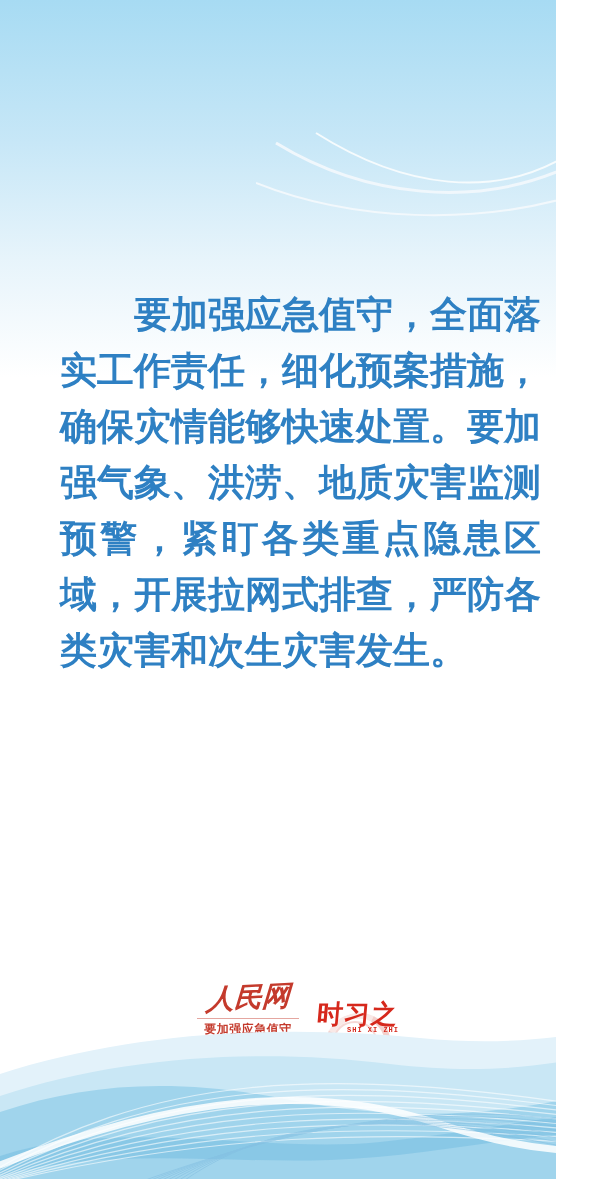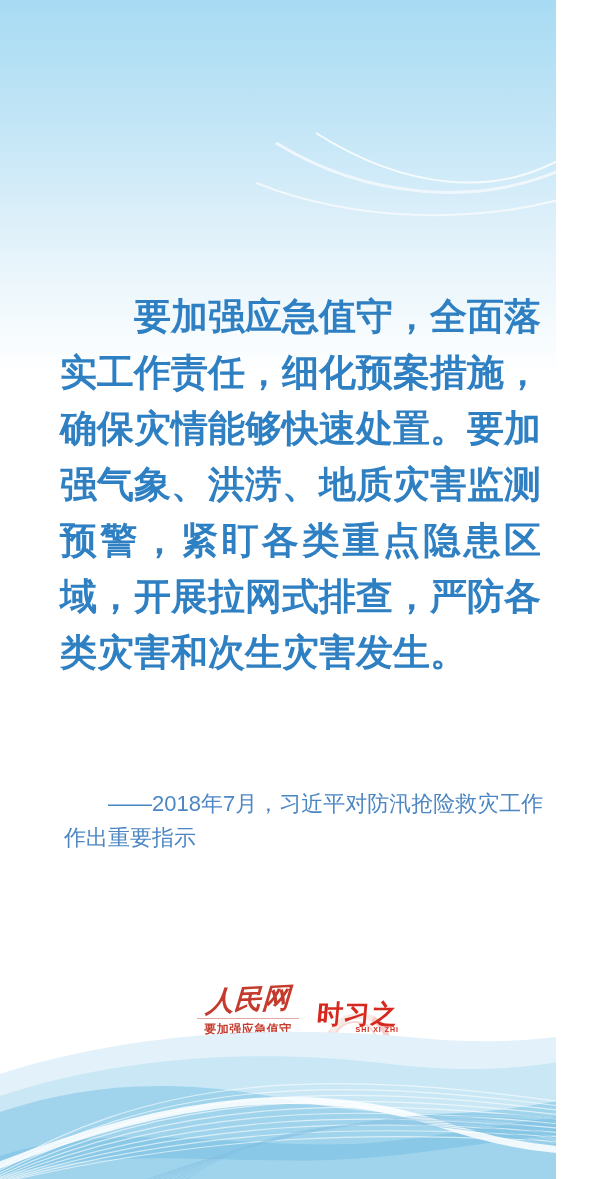--- a/index.html
+++ b/index.html
@@ -1,21 +1,21 @@
 <!DOCTYPE html>
 <html><head>
 <meta charset="utf-8">
 <style>
   html,body{margin:0;padding:0;}
   .poster{
     position:relative;
     width:556px;height:1179px;
     overflow:hidden;
     background:linear-gradient(180deg,#a7dbf3 0%, #c7e7f7 12%, #e7f4fb 22%, #ffffff 32%, #ffffff 100%);
-    font-family:Liberation Sans, sans-serif;
+    font-family:Liberation Mono, monospace;
   }
   .top-arcs{position:absolute;top:128px;right:0;}
   .quote{
     position:absolute;left:60px;top:289px;width:481px;
     margin:0;
     font-size:37px;line-height:56px;font-weight:700;
     color:#2e80c3;
     text-align:justify;text-align-last:left;
     text-indent:2em;
     letter-spacing:0;
@@ -72,21 +72,20 @@
 <div class="poster">
 
   <svg class="top-arcs" width="300" height="150" viewBox="0 0 300 150">
     <path d="M20,15 C110,70 220,80 310,40" fill="none" stroke="#f0f7fc" stroke-width="3"></path>
     <path d="M60,5 C150,62 240,70 310,28" fill="none" stroke="#f6fbfd" stroke-width="2"></path>
     <path d="M0,55 C100,95 220,95 310,70" fill="none" stroke="#f2f8fc" stroke-width="2"></path>
   </svg>
 
   <p class="quote">要加强应急值守，全面落实工作责任，细化预案措施，确保灾情能够快速处置。要加强气象、洪涝、地质灾害监测预警，紧盯各类重点隐患区域，开展拉网式排查，严防各类灾害和次生灾害发生。</p>
 
-  <p class="attribution">——2018年7月，习近平对防汛抢险救灾工作作出重要指示</p>
 
   <div class="footer-logos">
     <div class="people-logo">
       <div class="people-script">人民网</div>
       <div class="people-divider"></div>
       <div class="people-subtitle">要加强应急值守</div>
       <div class="people-domain">cpc.people.cn</div>
     </div>
     <div class="sxz-logo">
       <div class="sxz-ring"></div>

